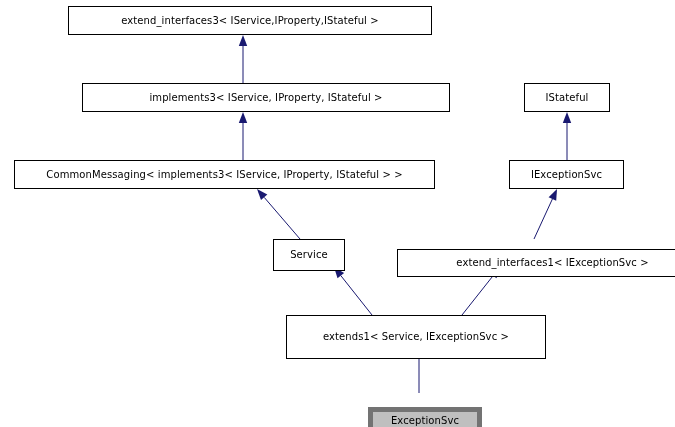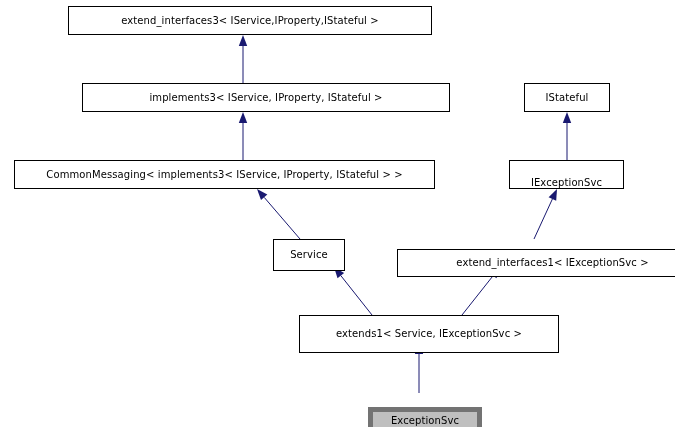--- a/index.html
+++ b/index.html
@@ -93,29 +93,29 @@
       </div>
       <div class="node" style="left: 82px; top: 83px; width: 368px; height: 29px;">
         <span class="node-label">implements3&lt; IService, IProperty, IStateful &gt;</span>
       </div>
       <div class="node" style="left: 524px; top: 83px; width: 86px; height: 29px;">
         <span class="node-label">IStateful</span>
       </div>
       <div class="node" style="left: 14px; top: 160px; width: 421px; height: 29px;">
         <span class="node-label">CommonMessaging&lt; implements3&lt; IService, IProperty, IStateful &gt; &gt;</span>
       </div>
-      <div class="node" style="left: 509px; top: 160px; width: 115px; height: 29px; align-items: flex-end;">
+      <div class="node" style="left: 509px; top: 160px; width: 115px; height: 29px;">
         <span class="node-label">IExceptionSvc</span>
       </div>
       <div class="node" style="left: 273px; top: 239px; width: 72px; height: 32px;">
         <span class="node-label">Service</span>
       </div>
       <div class="node" style="left: 397px; top: 249px; width: 311px; height: 28px;">
         <span class="node-label">extend_interfaces1&lt; IExceptionSvc &gt;</span>
       </div>
-      <div class="node" style="left: 299px; top: 315px; width: 260px; height: 38px;">
+      <div class="node" style="left: 286px; top: 315px; width: 260px; height: 44px;">
         <span class="node-label">extends1&lt; Service, IExceptionSvc &gt;</span>
       </div>
       <div class="node highlight" style="left: 368px; top: 393px; width: 114px; height: 28px;">
         <span class="node-label">ExceptionSvc</span>
       </div>
     </div>
 </div>
 
 </body></html>

